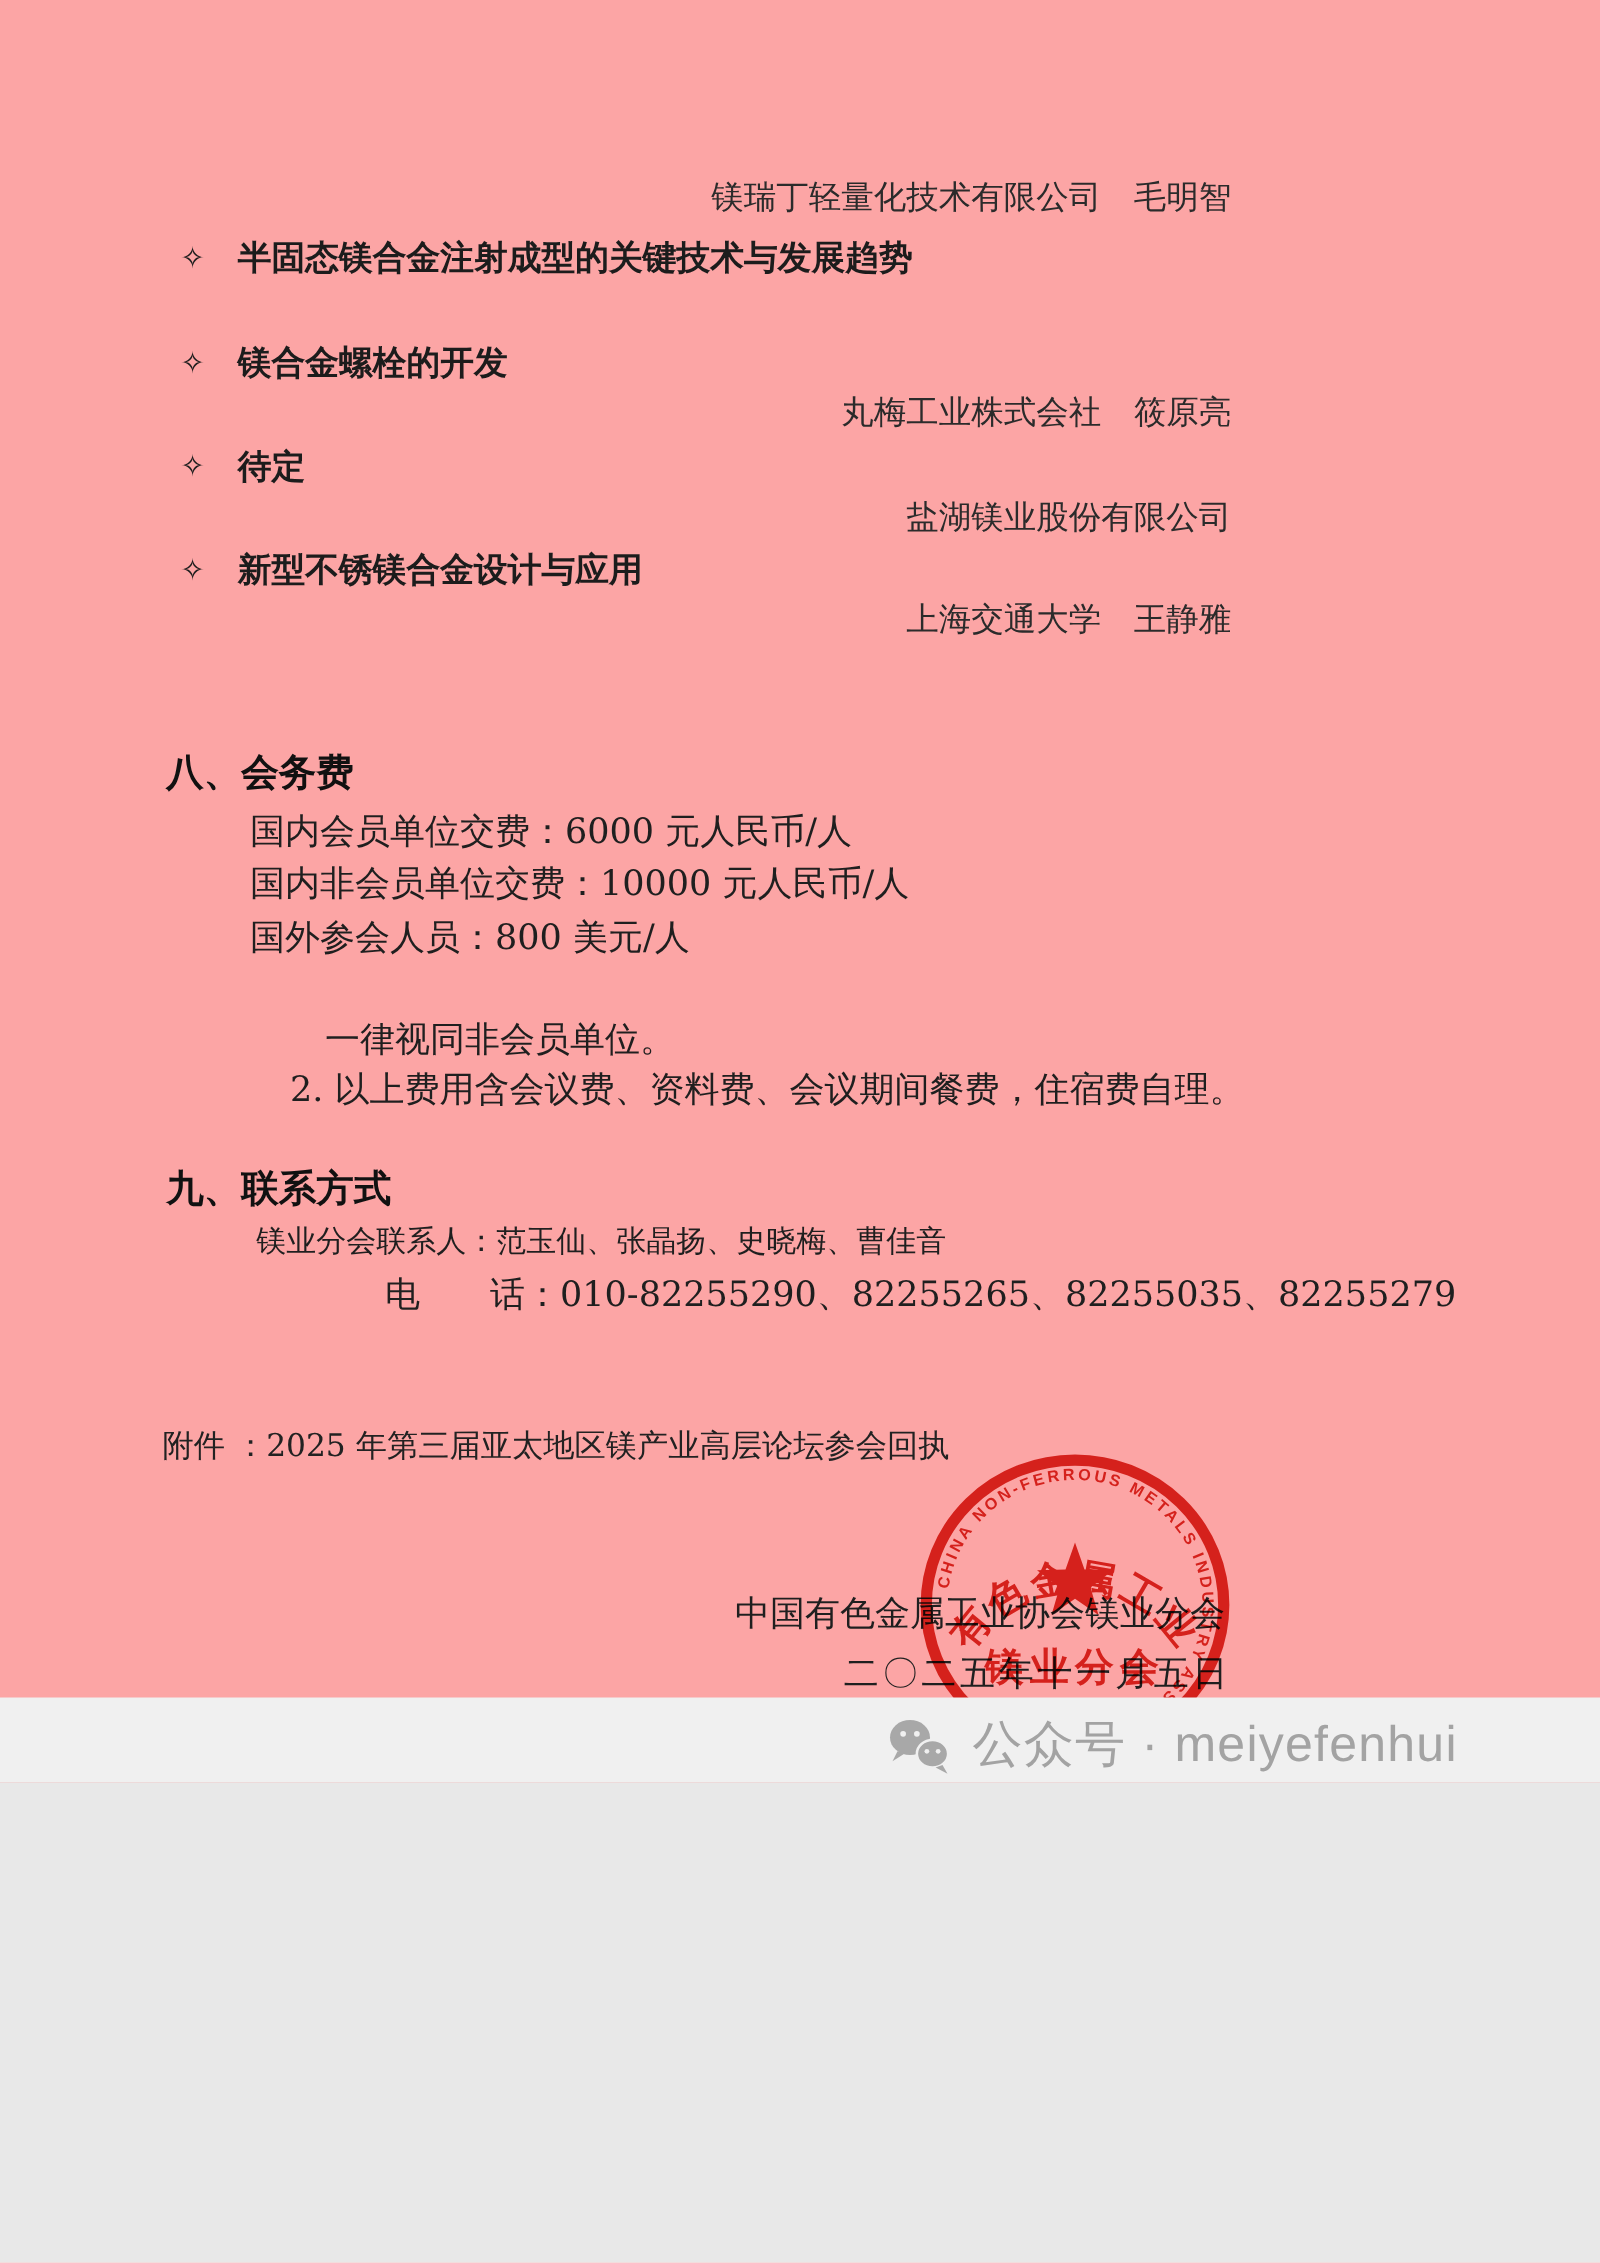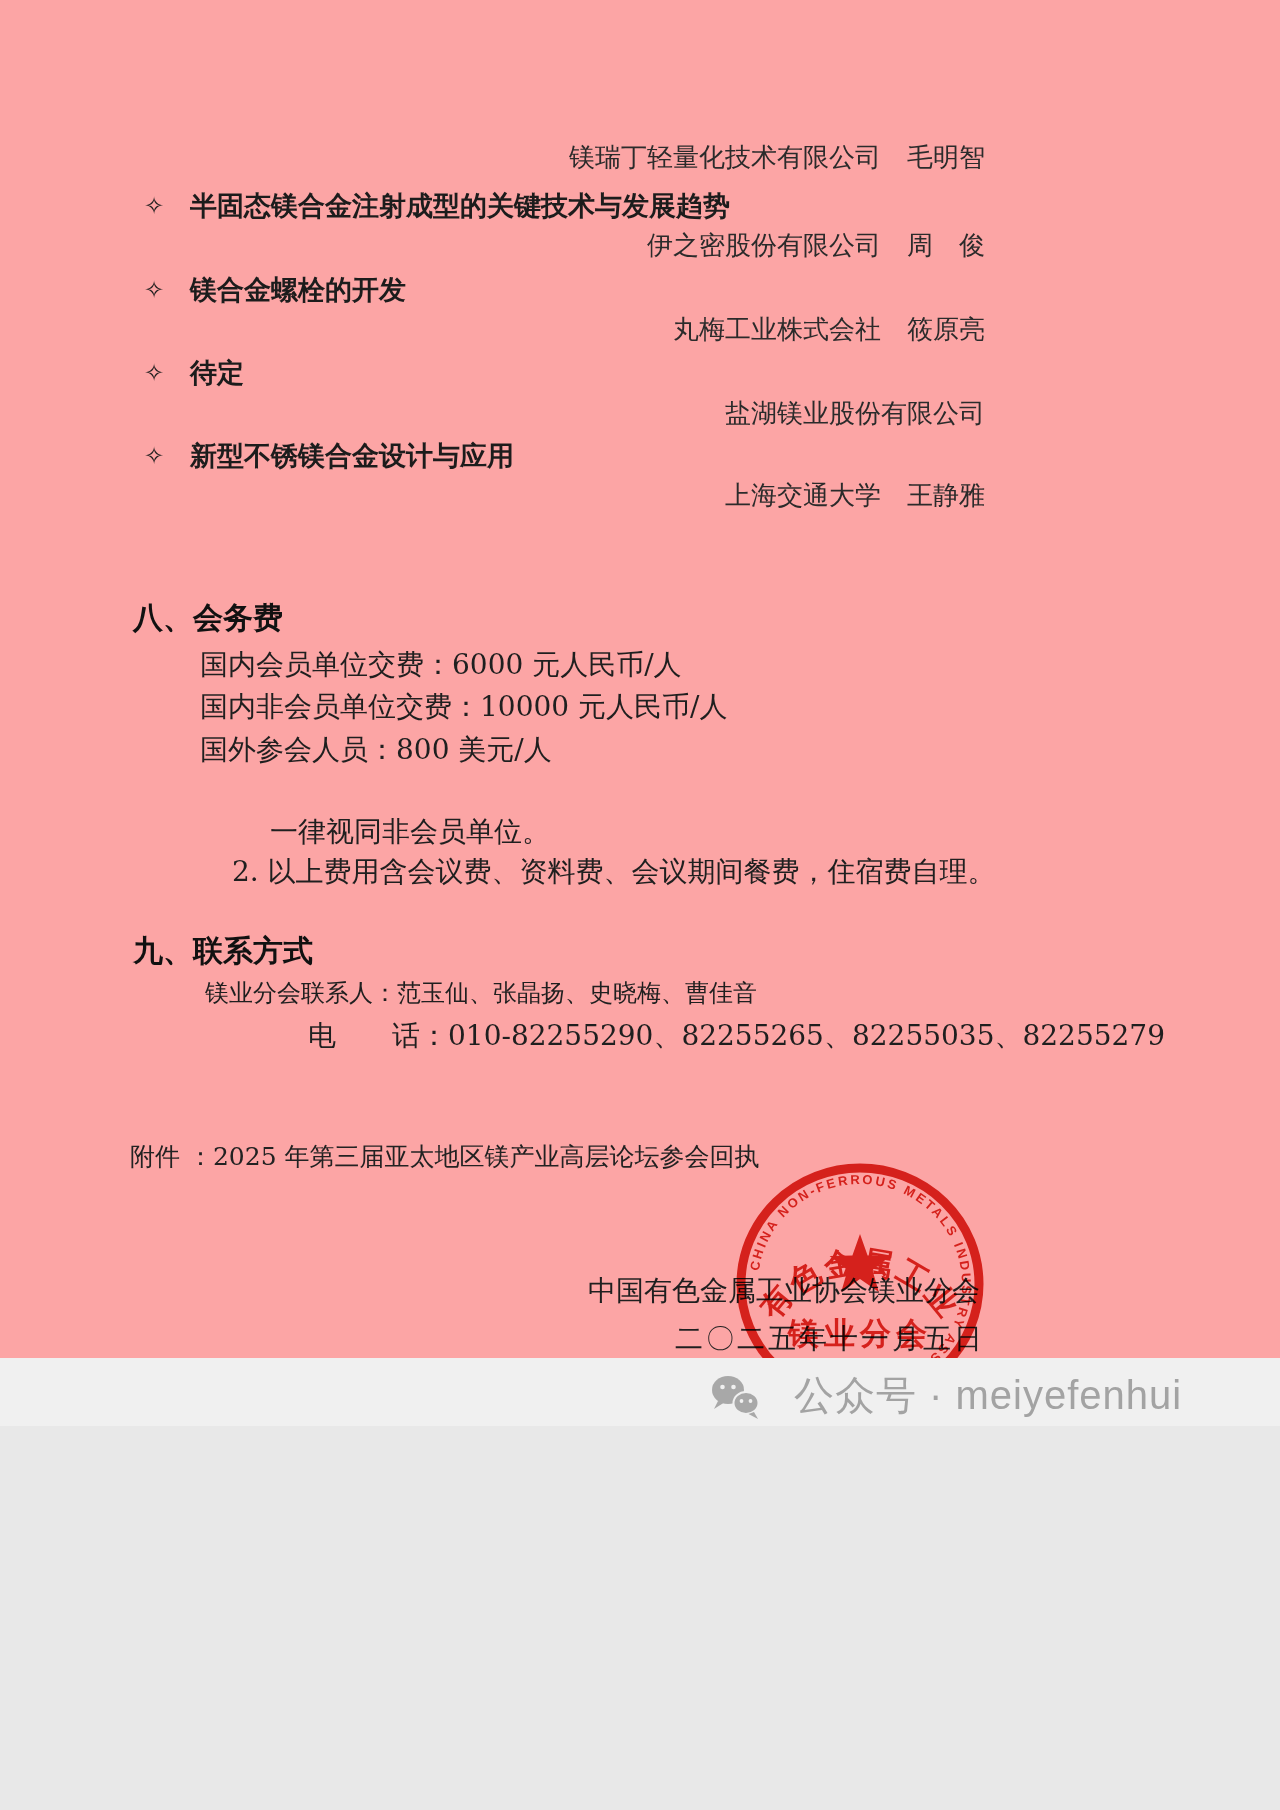--- a/index.html
+++ b/index.html
@@ -13,55 +13,54 @@
     color:#1f1f1f;
   }
   .line{position:absolute;white-space:nowrap;}
   .aff{font-size:26px;right:295px;text-align:right;color:#2b2b2b;}
   .topic{left:144px;font-family:"Liberation Sans","DejaVu Sans",sans-serif;font-weight:700;font-size:27px;color:#1c1c1c;}
   .topic .bullet{display:inline-block;margin-right:26px;font-weight:400;font-size:24px;transform:translateY(-1px);}
   .paren-note{left:140px;font-size:29px;color:#141414;}
   .sec-heading{left:133px;font-family:"Liberation Sans","DejaVu Sans",sans-serif;font-weight:700;font-size:30px;color:#111;}
   .fee{left:200px;font-size:28px;}
   .note1{left:200px;font-size:28px;}
-  .note1b{left:270px;font-size:28px;}
+  .note1b{left:260px;font-size:28px;}
   .note2{left:232px;font-size:28px;}
   .contact1{left:205px;font-size:24px;}
   .contact2{left:308px;font-size:28px;}
   .contact3{left:316px;font-size:28px;}
   .attachment{left:130px;font-size:25px;color:#222;}
   .sig-org{right:300px;font-size:28px;text-align:right;}
   .sig-date{right:295px;font-size:28px;text-align:right;letter-spacing:3px;}
   .seal{
     position:absolute;left:732px;top:1158px;width:256px;height:252px;
     mix-blend-mode:multiply;opacity:.95;
   }
   .footer-bar{
     position:absolute;left:0;bottom:0;width:1280px;height:68px;
     background:#f0f0f0;
   }
   .footer-inner{
     position:absolute;left:708px;top:10px;
-    display:flex;align-items:center;gap:30px;
+    display:flex;align-items:center;gap:14px;
   }
   .footer-text{
     font-family:"Liberation Sans","DejaVu Sans",sans-serif;
     font-size:40px;color:#a3a3a3;letter-spacing:1px;white-space:nowrap;
   }
 </style>
 </head>
 <body>
 
 <div class="page">
 
   <div class="line aff" style="top:140px">镁瑞丁轻量化技术有限公司　毛明智</div>
 
   <div class="line topic" style="top:188px"><span class="bullet">✧</span><span>半固态镁合金注射成型的关键技术与发展趋势</span></div>
 
-  <div class="line aff" style="top:228px">伊之密股份有限公司　周　俊</div>
 
   <div class="line topic" style="top:272px"><span class="bullet">✧</span><span>镁合金螺栓的开发</span></div>
 
   <div class="line aff" style="top:312px">丸梅工业株式会社　筱原亮</div>
 
   <div class="line topic" style="top:355px"><span class="bullet">✧</span><span>待定</span></div>
 
   <div class="line aff" style="top:396px">盐湖镁业股份有限公司</div>
 
   <div class="line topic" style="top:438px"><span class="bullet">✧</span><span>新型不锈镁合金设计与应用</span></div>

